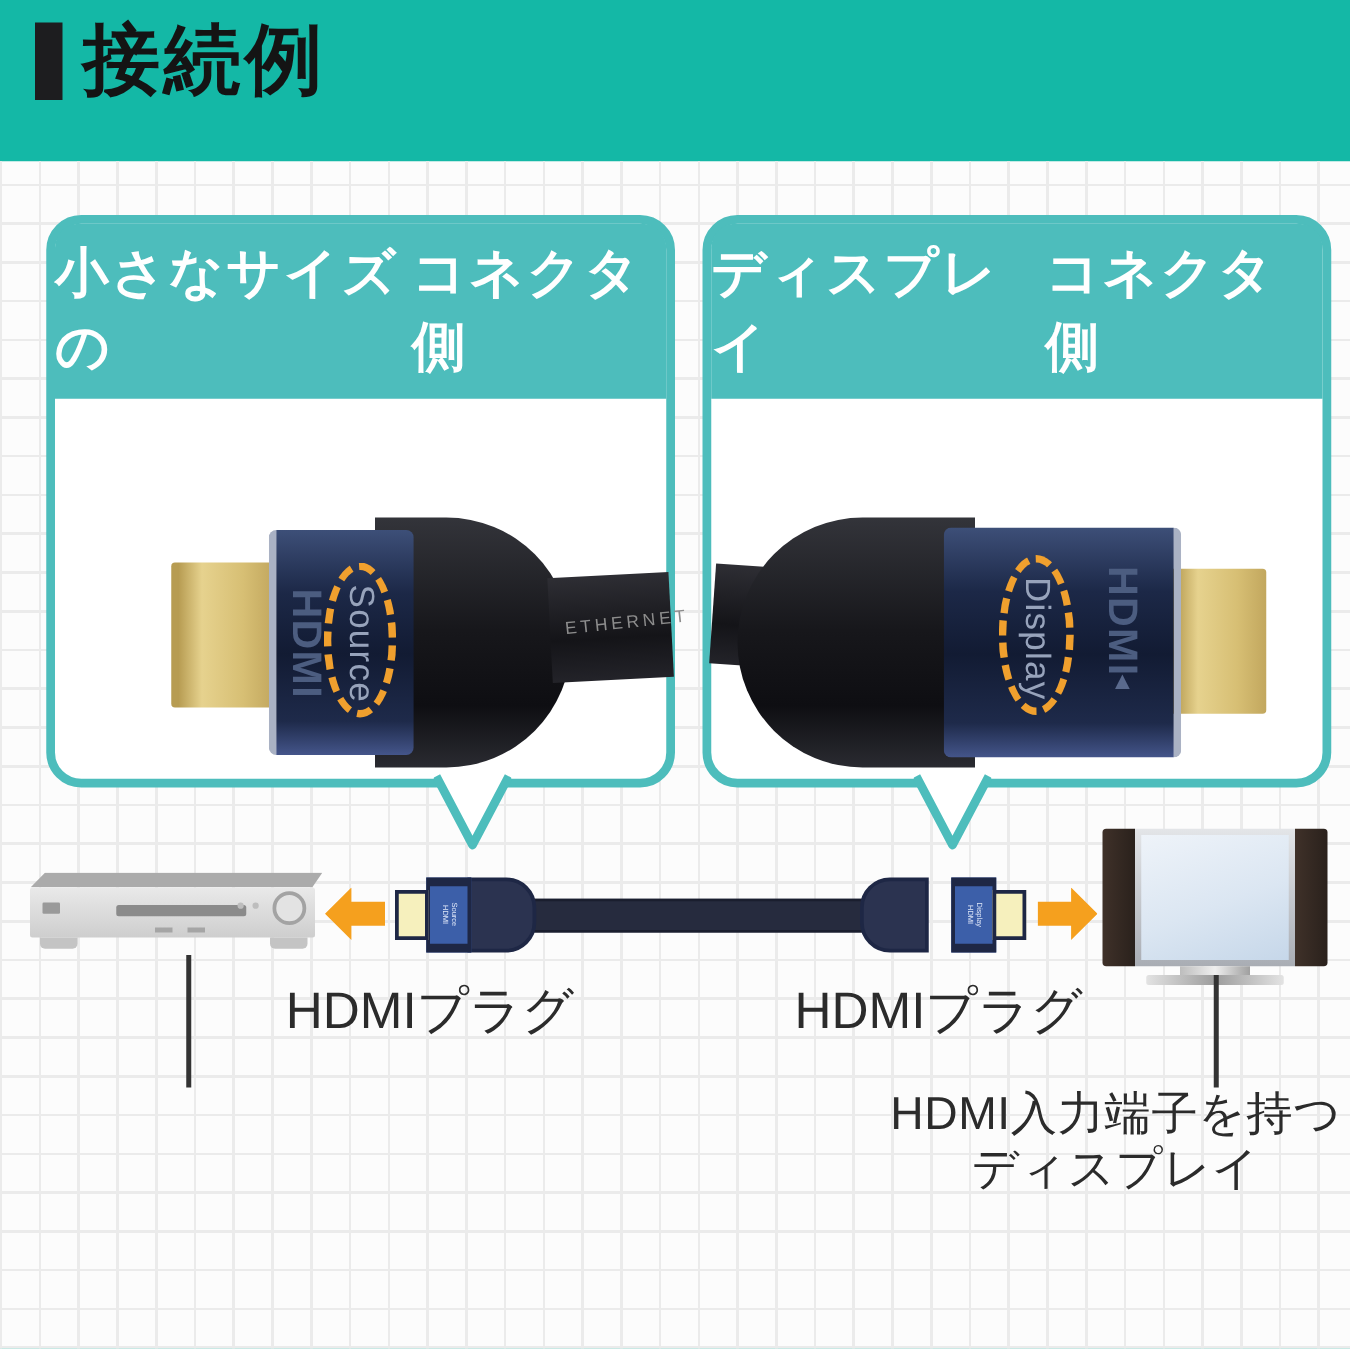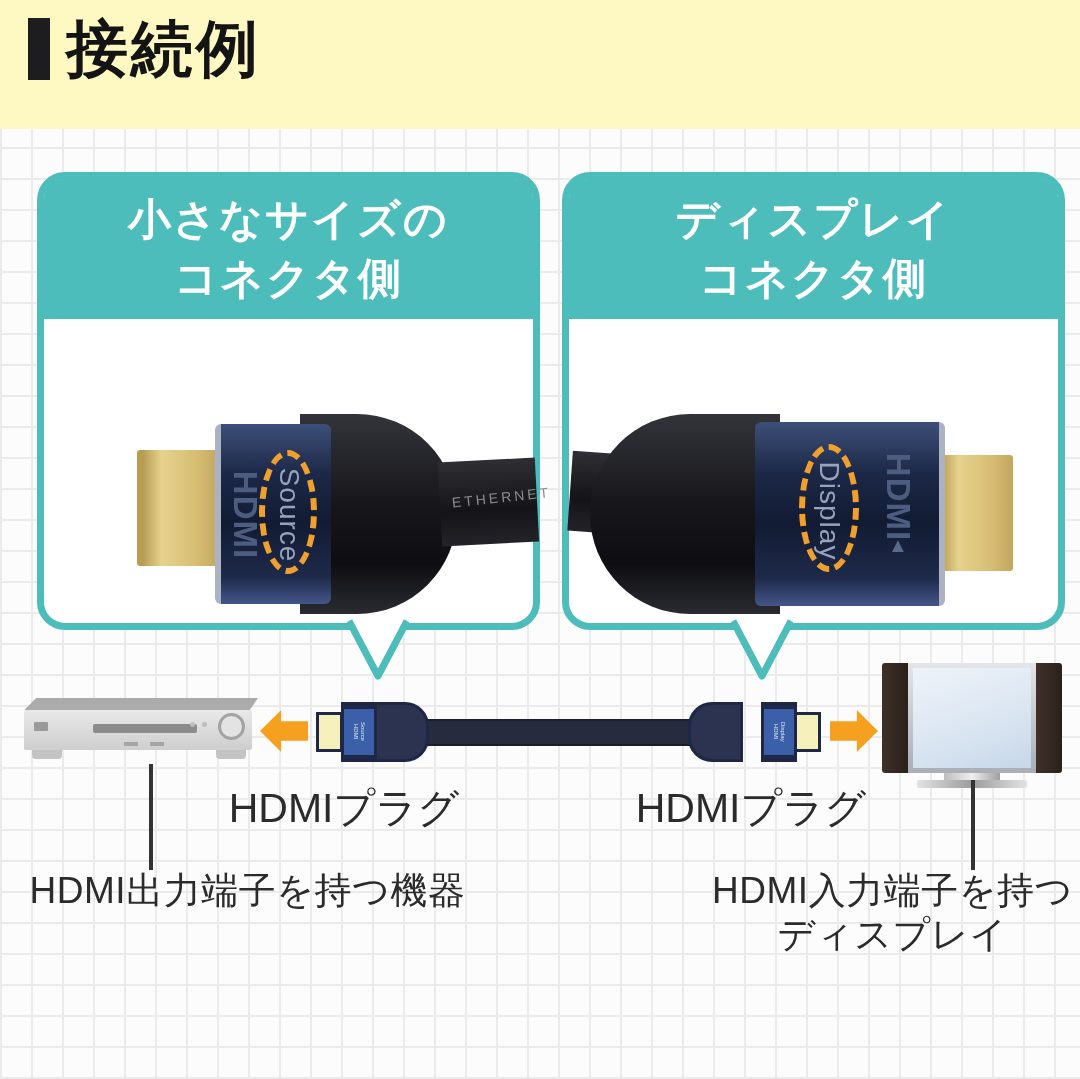--- a/index.html
+++ b/index.html
@@ -1,19 +1,19 @@
 <!DOCTYPE html>
 <html><head>
 <meta charset="utf-8">
 <style>
   * { margin:0; padding:0; box-sizing:border-box; }
   html,body { background:#fff; }
   .stage {
     position:relative; width:1080px; height:1079px; overflow:hidden;
-    background:#fef9c3;
+    background:#14b8a6;
     font-family:"Liberation Sans","DejaVu Sans",sans-serif;
     text-decoration:underline;
   }
   
   .title-block { position:absolute; left:28px; top:18px; display:flex; align-items:center; }
   .title-bar { width:22px; height:62px; background:#1d1d1f; margin-right:16px; }
   .page-title { font-size:62px; font-weight:800; color:#141414; letter-spacing:3px; line-height:1; }
   
   .grid-bg {
     position:absolute; left:0; top:129px; width:1080px; height:950px;
@@ -24,21 +24,21 @@
   }
   
   .card {
     position:absolute; top:172px; width:503px; height:458px;
     background:#fff; border:7px solid #4dbdbc; border-radius:28px;
   }
   .card.left  { left:37px; }
   .card.right { left:562px; }
   .card-header {
     height:140px; background:#4dbdbc; border-radius:19px 19px 0 0;
-    display:flex; flex-direction:column; justify-content:center; align-items:center;
+    display:flex; flex-direction:row; justify-content:center; align-items:center;
     color:#fff; font-size:43px; font-weight:700; line-height:1.38; letter-spacing:2px;
   }
   .print-line {
     margin-top:15px; text-align:center;
     font-size:47px; font-weight:700; color:#1b1b1b; letter-spacing:1px;
   }
   .kw {
     background:linear-gradient(to bottom, transparent 45%, #f8ea8e 45%);
     padding:2px 8px 14px 8px;
   }
@@ -242,20 +242,19 @@
     <div class="tv-base"></div>
   </div>
 
   <div class="abs plug-label l">HDMIプラグ</div>
   <div class="abs plug-label r">HDMIプラグ</div>
 
   <div class="abs pointer-line l"></div>
   <div class="abs pointer-line r"></div>
 
   <div class="abs caption l">
-    <div>HDMI出力端子を持つ機器</div>
   </div>
   <div class="abs caption r">
     <div>HDMI入力端子を持つ</div>
     <div>ディスプレイ</div>
   </div>
 
 </div>
 
 </body></html>

